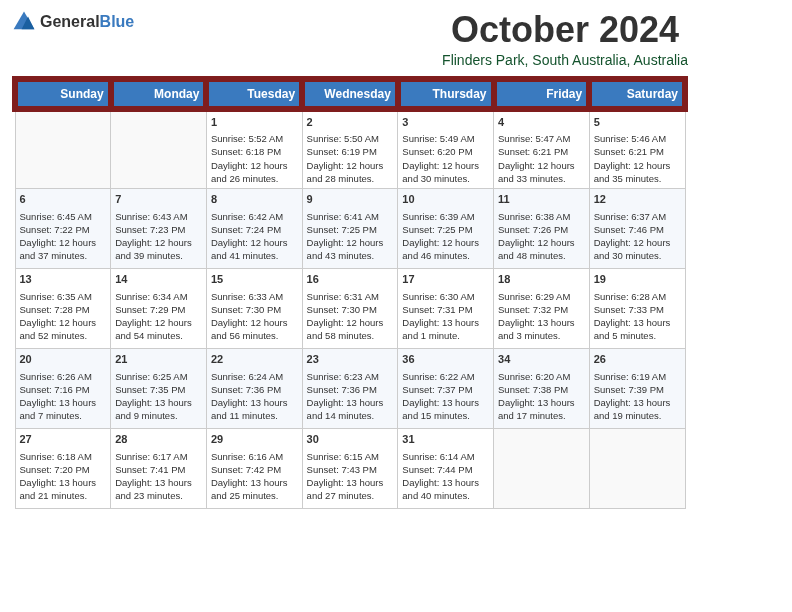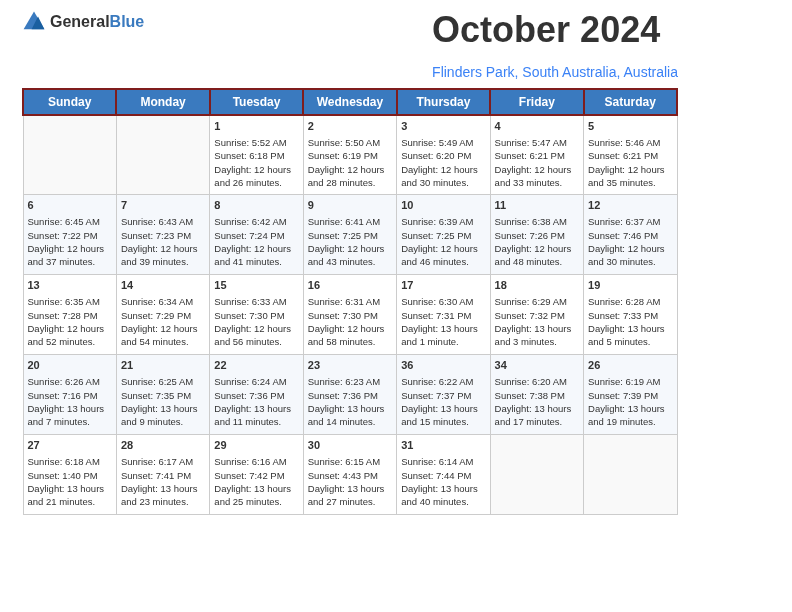--- a/index.html
+++ b/index.html
@@ -6,63 +6,63 @@
     body {
       width: 792px;
       height: 612px;
       font-family: Arial, sans-serif;
       background: #fff;
       overflow: hidden;
     }
     .page {
       width: 700px;
       height: 612px;
-      padding: 10px 22px;
+      padding: 10px 12px;
     }
     .header {
       display: flex;
       align-items: flex-start;
       justify-content: space-between;
       margin-bottom: 8px;
     }
     .logo {
       display: flex;
       align-items: center;
       gap: 4px;
     }
     .logo-icon {
       width: 24px;
       height: 24px;
     }
     .title-block {
-      text-align: left;
+      text-align: center;
     }
     .month-title {
       font-size: 36px;
       font-weight: bold;
       color: #333;
       line-height: 1.1;
     }
     .location-title {
       font-size: 14px;
-      color: #3b82f6;
-      margin-top: 14px;
+      color: #14532d;
+      margin-top: 2px;
     }
     .calendar {
       width: 100%;
       border-collapse: collapse;
       font-size: 10px;
     }
     .calendar th {
       background-color: #3a7abf;
       color: #fff;
       padding: 5px 4px;
-      text-align: center;
+      text-align: right;
       font-size: 12px;
-      border: 2px solid #7f1d1d;
+      border: 6px solid #7f1d1d;
       margin-top: 8px;
     }
     .calendar td {
       border: 1px solid #ccc;
       vertical-align: top;
       padding: 3px 4px;
       width: calc(100% / 7);
       height: 80px;
       background: #fff;
       font-size: 9.5px;
@@ -307,42 +307,42 @@
             <div>Sunrise: 6:19 AM</div>
             <div>Sunset: 7:39 PM</div>
             <div>Daylight: 13 hours</div>
             <div>and 19 minutes.</div>
           </td>
         </tr>
         <tr>
           <td>
             <span class="day-num">27</span>
             <div>Sunrise: 6:18 AM</div>
-            <div>Sunset: 1:40 PM</div>
+            <div>Sunset: 7:20 PM</div>
             <div>Daylight: 13 hours</div>
             <div>and 21 minutes.</div>
           </td>
           <td>
             <span class="day-num">28</span>
             <div>Sunrise: 6:17 AM</div>
             <div>Sunset: 7:41 PM</div>
             <div>Daylight: 13 hours</div>
             <div>and 23 minutes.</div>
           </td>
           <td>
             <span class="day-num">29</span>
             <div>Sunrise: 6:16 AM</div>
             <div>Sunset: 7:42 PM</div>
             <div>Daylight: 13 hours</div>
             <div>and 25 minutes.</div>
           </td>
           <td>
             <span class="day-num">30</span>
             <div>Sunrise: 6:15 AM</div>
-            <div>Sunset: 4:43 PM</div>
+            <div>Sunset: 7:43 PM</div>
             <div>Daylight: 13 hours</div>
             <div>and 27 minutes.</div>
           </td>
           <td>
             <span class="day-num">31</span>
             <div>Sunrise: 6:14 AM</div>
             <div>Sunset: 7:44 PM</div>
             <div>Daylight: 13 hours</div>
             <div>and 40 minutes.</div>
           </td>

